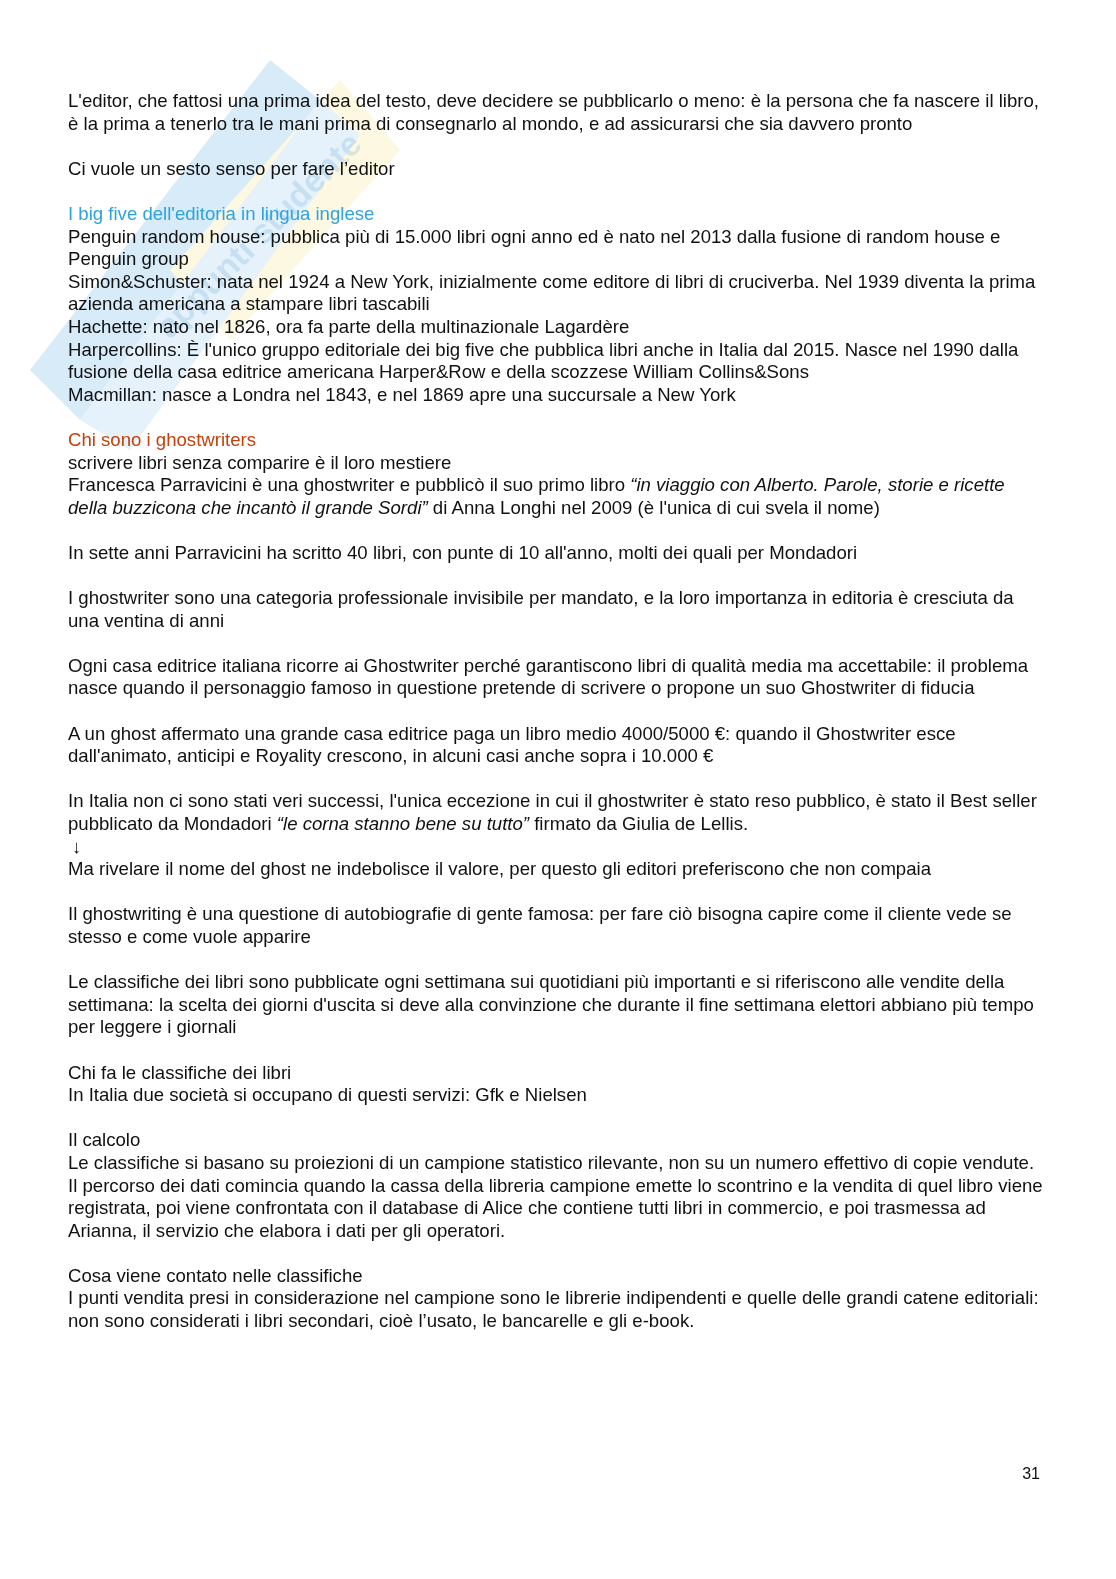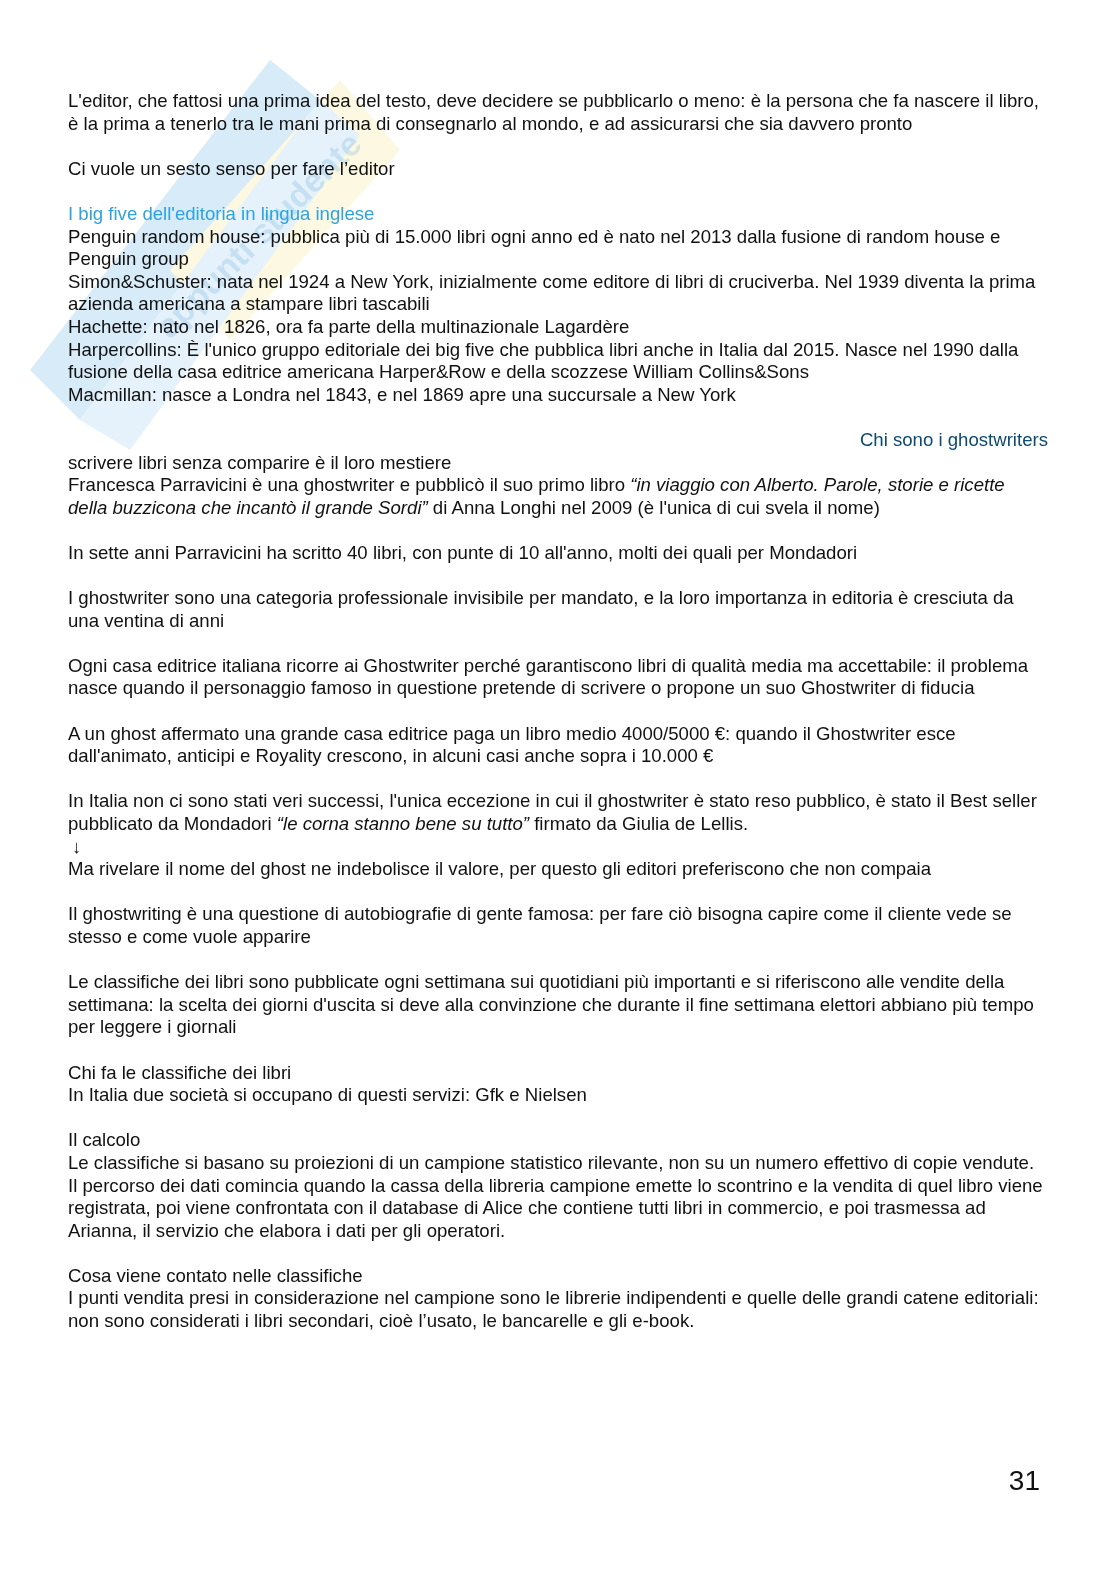--- a/index.html
+++ b/index.html
@@ -5,25 +5,25 @@
     html, body { margin: 0; padding: 0; background: #ffffff; }
     body { width: 1116px; height: 1579px; position: relative; overflow: hidden;
            font-family: "Liberation Sans", sans-serif; color: #111111; }
     .watermark { position: absolute; left: 20px; top: 40px; width: 480px; height: 420px;
                  pointer-events: none; z-index: 0; }
     .page { position: absolute; left: 68px; top: 90px; width: 980px; z-index: 1;
             font-size: 18.6px; line-height: 22.6px; }
     .page p { margin: 0; }
     .gap { height: 22.6px; }
     .h-blue { color: #2ea3dc; }
-    .h-red { color: #0c4a6e; text-align: right; }
+    .h-red { color: #c2410c; }
     .h-bold { font-weight: normal; }
     .b { font-weight: normal; }
     .i { font-style: italic; }
-    .page-number { position: absolute; right: 76px; top: 1465px; font-size: 28px; z-index: 1; }
+    .page-number { position: absolute; right: 76px; top: 1465px; font-size: 16px; z-index: 1; }
   </style>
 </head>
 <body>
 
 <svg class="watermark" viewBox="0 0 480 420">
   <g opacity="0.22">
     <polygon points="10,330 250,20 300,60 60,380" fill="#4fa8e0"></polygon>
     <polygon points="150,230 320,40 380,110 210,300" fill="#f2e27a"></polygon>
     <polygon points="60,380 300,60 340,95 110,410" fill="#8cc6ee"></polygon>
   </g>

